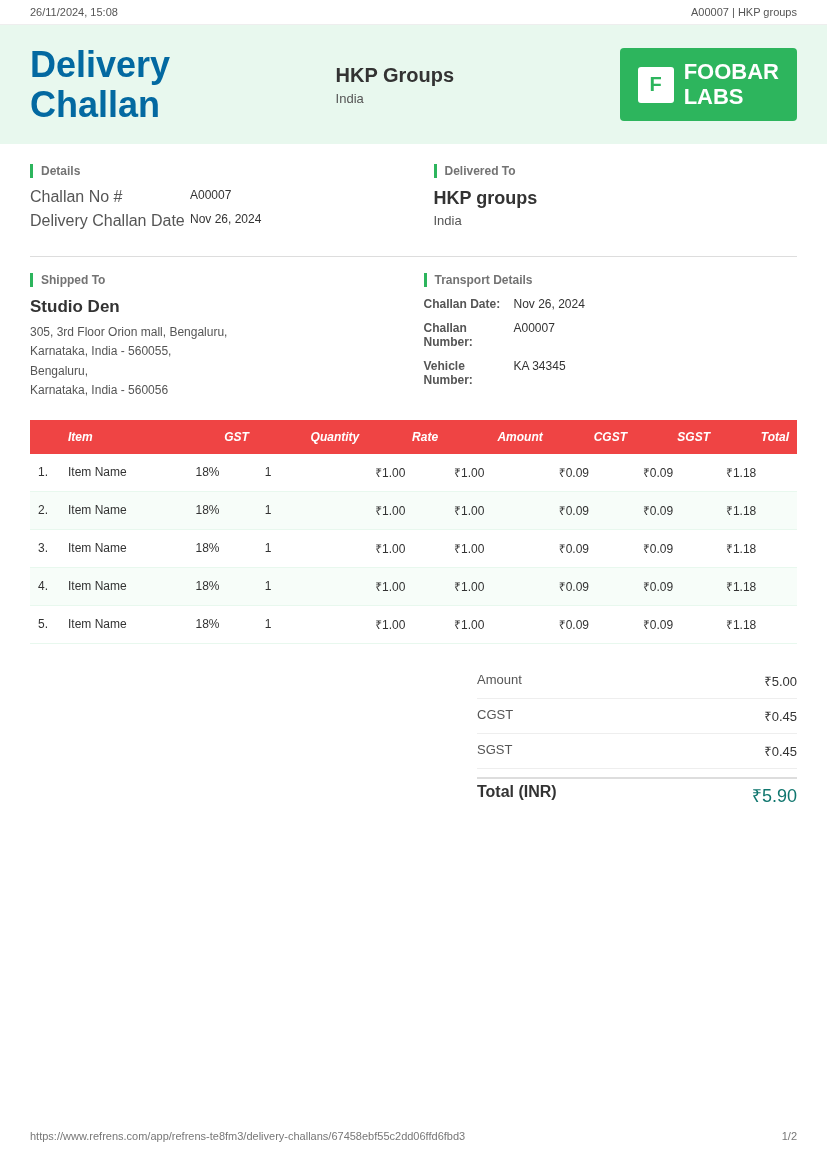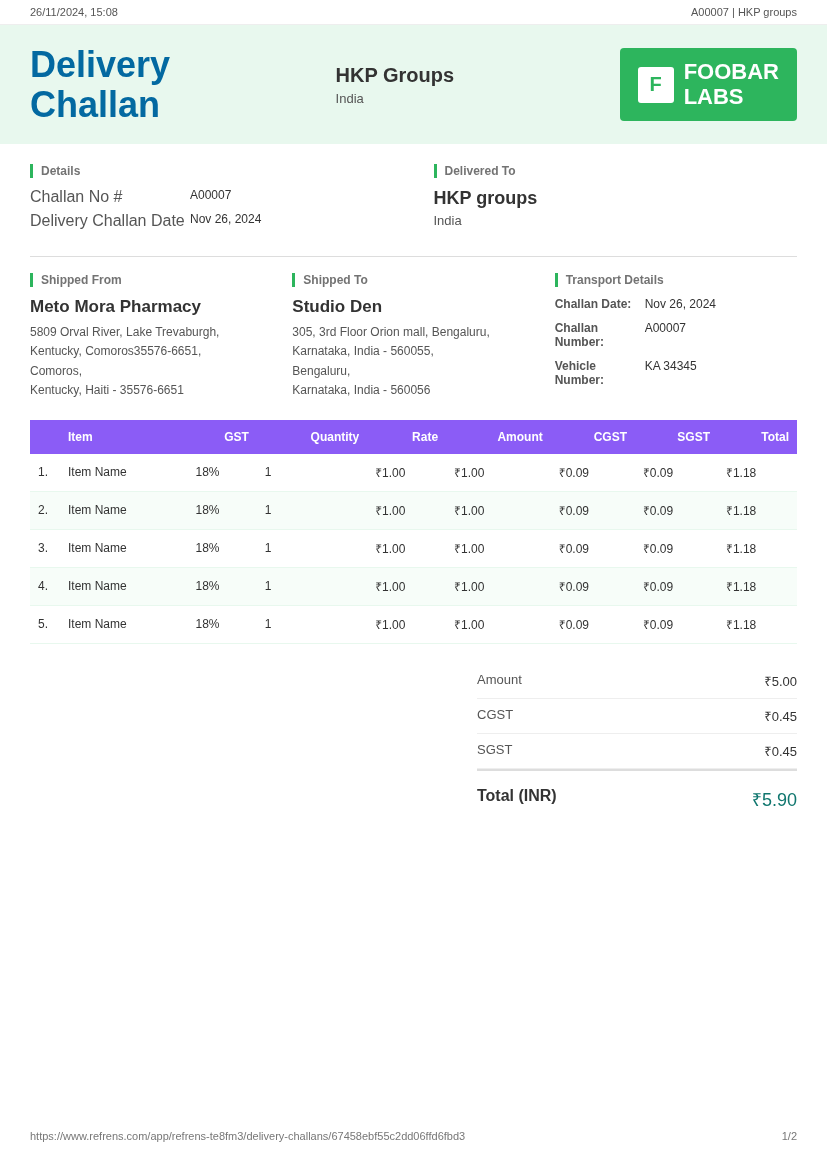--- a/index.html
+++ b/index.html
@@ -195,21 +195,22 @@
     }
 
     
     .items-table {
       width: 100%;
       border-collapse: collapse;
       margin-bottom: 20px;
     }
 
     .items-table thead tr {
-      background: #8b5cf6;
+      background: #ef4444;
+      font-style: italic;
     }
 
     .items-table thead th {
       color: #fff;
       font-size: 12px;
       font-weight: bold;
       padding: 10px 8px;
       text-align: left;
     }
 
@@ -249,22 +250,22 @@
     .totals-row {
       display: flex;
       justify-content: space-between;
       padding: 8px 0;
       border-bottom: 1px solid #eee;
     }
 
     .totals-row.grand-total {
       border-top: 2px solid #ddd;
       border-bottom: none;
-      padding-top: 16px;
-      margin-top: 0;
+      padding-top: 4px;
+      margin-top: 8px;
     }
 
     .totals-label {
       font-size: 13px;
       color: #555;
     }
 
     .totals-value {
       font-size: 13px;
       color: #333;
@@ -345,30 +346,20 @@
       <div class="section-label">Delivered To</div>
       <div class="delivered-to-name">HKP groups</div>
       <div class="delivered-to-country">India</div>
     </div>
   </div>
 
   <hr class="divider">
 
   <div class="shipped-row">
 
-    <div class="shipped-col">
-      <div class="section-label">Shipped From</div>
-      <div class="shipped-name">Meto Mora Pharmacy</div>
-      <div class="shipped-addr">
-        5809 Orval River, Lake Trevaburgh,<br>
-        Kentucky, Comoros35576-6651,<br>
-        Comoros,<br>
-        Kentucky, Haiti - 35576-6651
-      </div>
-    </div>
 
     <div class="shipped-col">
       <div class="section-label">Shipped To</div>
       <div class="shipped-name">Studio Den</div>
       <div class="shipped-addr">
         305, 3rd Floor Orion mall, Bengaluru,<br>
         Karnataka, India - 560055,<br>
         Bengaluru,<br>
         Karnataka, India - 560056
       </div>

